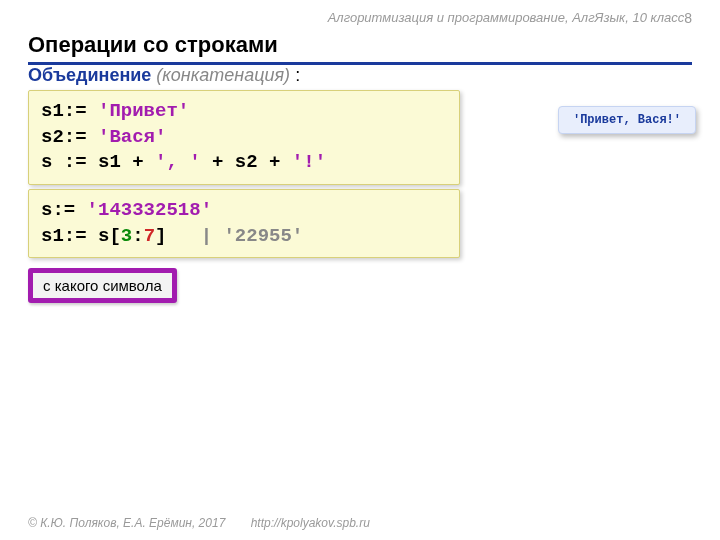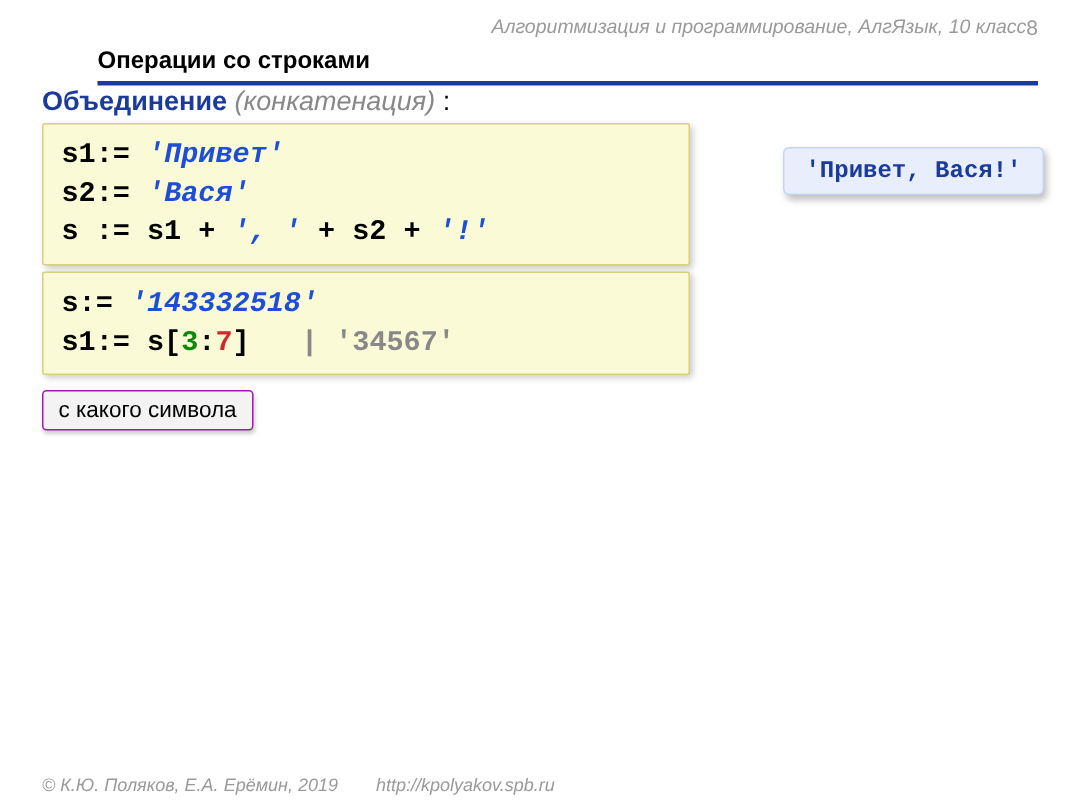--- a/index.html
+++ b/index.html
@@ -1,57 +1,57 @@
 <!DOCTYPE html>
 <html><head>
 <meta charset="utf-8">
 <style>
   * { margin: 0; padding: 0; box-sizing: border-box; }
   html, body { width: 720px; height: 540px; font-family: Arial, sans-serif; background: #fff; color: #000; }
   .slide { position: relative; width: 720px; height: 540px; padding: 0 28px; }
   .topbar { padding-top: 10px; color: #9a9a9a; font-style: italic; font-size: 13px; display: flex; justify-content: flex-end; }
   .pagenum { font-style: normal; font-size: 14px; color: #9a9a9a; }
-  h1 { font-size: 16px; font-weight: bold; margin-top: 6px; padding-bottom: 4px; border-bottom: 3px solid #1a3a9c; margin-left: 37px; }
+  h1 { font-size: 22px; font-weight: bold; margin-top: 6px; padding-bottom: 4px; border-bottom: 3px solid #1a3a9c; }
   .section-label { font-size: 18px; }
   .lbl-main { color: #1a3a9c; font-weight: bold; }
   .lbl-sub { color: #888; font-style: italic; }
   .block-wrap { position: relative; margin-top: 4px; }
   .codebox {
     background: #fbfad6;
     border: 1px solid #d8d07a;
     border-radius: 2px;
     box-shadow: 2px 2px 4px rgba(0,0,0,0.2);
     padding: 8px 12px;
     font-family: "Courier New", monospace;
     font-size: 19px;
     font-weight: bold;
     line-height: 1.35;
     white-space: pre;
   }
-  .codebox .lit { color: #1d4ed8; font-style: italic; }
+  .codebox .lit { color: #a21caf; }
   .codebox .num1 { color: #0a8a0a; }
   .codebox .num2 { color: #d02828; }
   .codebox .cmt { color: #888; font-weight: bold; }
   .resultbox {
     position: absolute;
     top: 16px; right: -4px;
     background: #e8eefc;
     border: 1px solid #c6d4f2;
     border-radius: 4px;
     box-shadow: 2px 3px 5px rgba(0,0,0,0.25);
     padding: 6px 14px;
     font-family: "Courier New", monospace;
-    font-size: 16px;
+    font-size: 12px;
     font-weight: bold;
     color: #1a3a9c;
   }
   .annot-row { margin-top: 10px; display: flex; gap: 20px; }
   .annot {
     background: #f3f3f3;
-    border: 1px solid #a21caf;
+    border: 5px solid #a21caf;
     border-radius: 3px;
     box-shadow: 1px 2px 3px rgba(0,0,0,0.2);
     padding: 4px 10px;
     font-size: 15px;
   }
   .footer {
     position: absolute; left: 28px; bottom: 10px;
     font-size: 12px; color: #9a9a9a; font-style: italic;
   }
   .footer .url { margin-left: 22px; text-align: right; }
@@ -78,25 +78,25 @@
   <div class="block-wrap">
     <div class="codebox cb1"><span>s1:= </span><span class="lit">'Привет'</span>
 <span>s2:= </span><span class="lit">'Вася'</span>
 <span>s := s1 + </span><span class="lit">', '</span><span> + s2 + </span><span class="lit">'!'</span></div>
     <div class="resultbox">'Привет, Вася!'</div>
   </div>
 
 
   <div class="block-wrap">
     <div class="codebox cb2"><span>s:= </span><span class="lit">'143332518'</span>
-<span>s1:= s[</span><span class="num1">3</span><span>:</span><span class="num2">7</span><span>]   </span><span class="cmt">| '34567'</span></div>
+<span>s1:= s[</span><span class="num1">3</span><span>:</span><span class="num2">7</span><span>]   </span><span class="cmt">| '22955'</span></div>
   </div>
 
   <div class="annot-row">
     <div class="annot">с какого символа</div>
   </div>
 
   <div class="footer">
-    <span>© К.Ю. Поляков, Е.А. Ерёмин, 2019</span>
+    <span>© К.Ю. Поляков, Е.А. Ерёмин, 2017</span>
     <span class="url">http://kpolyakov.spb.ru</span>
   </div>
 
 </div>
 
 </body></html>

